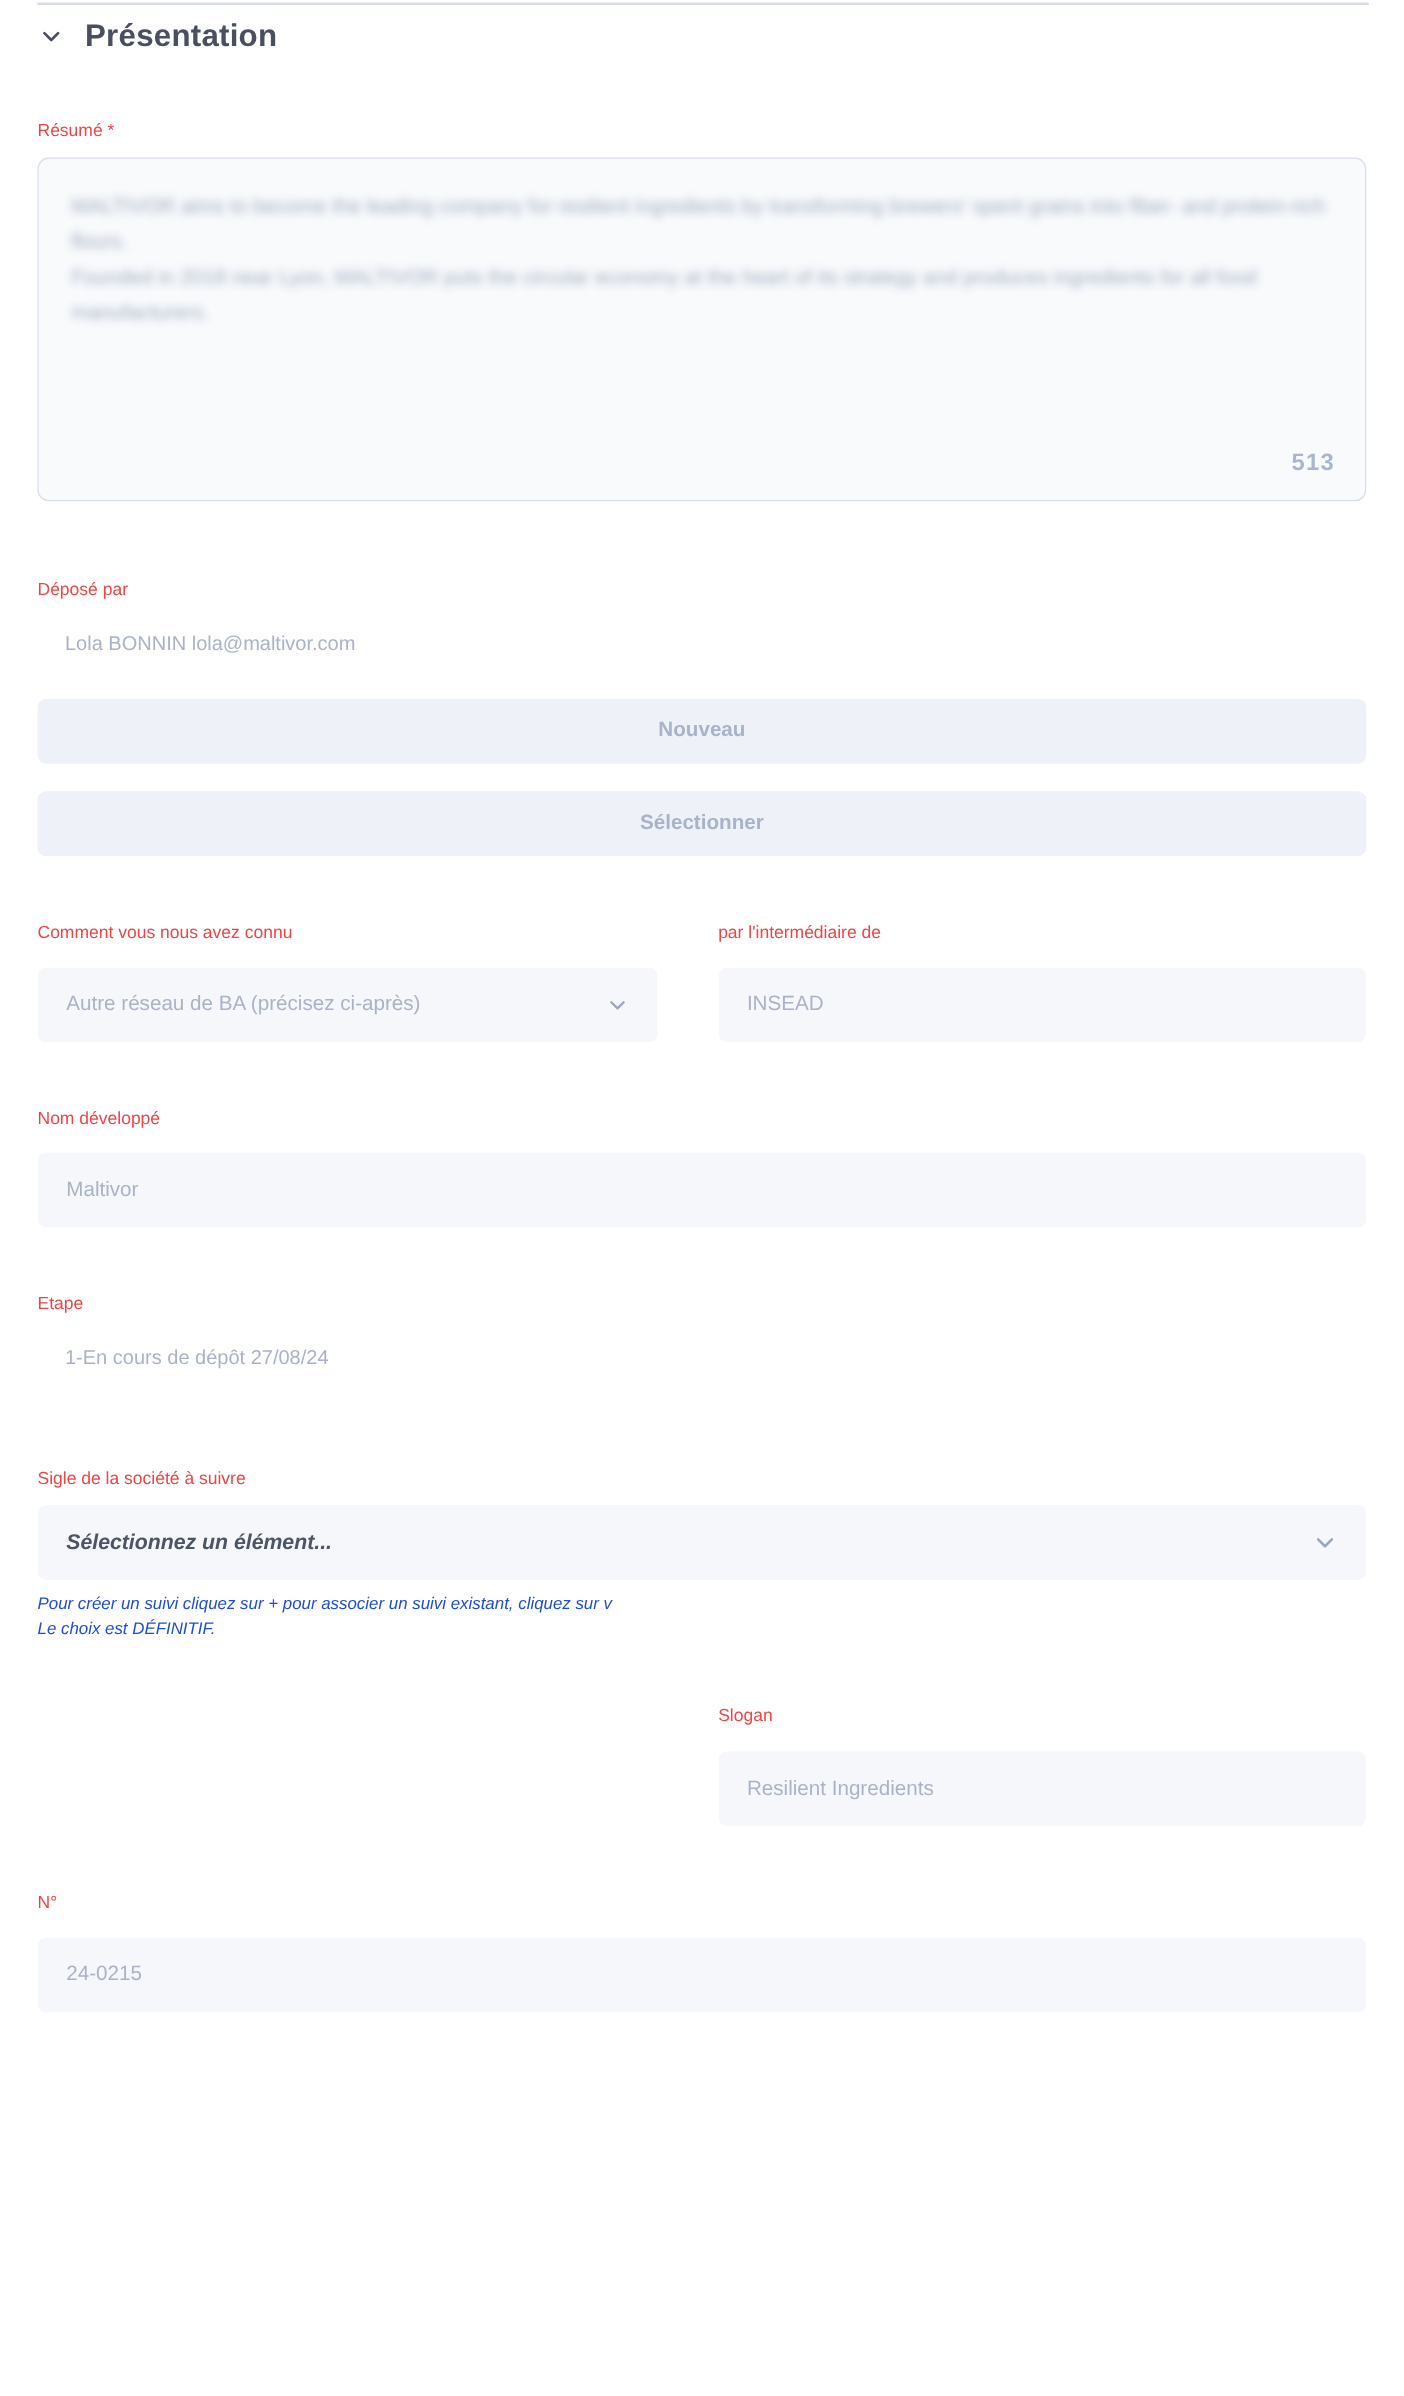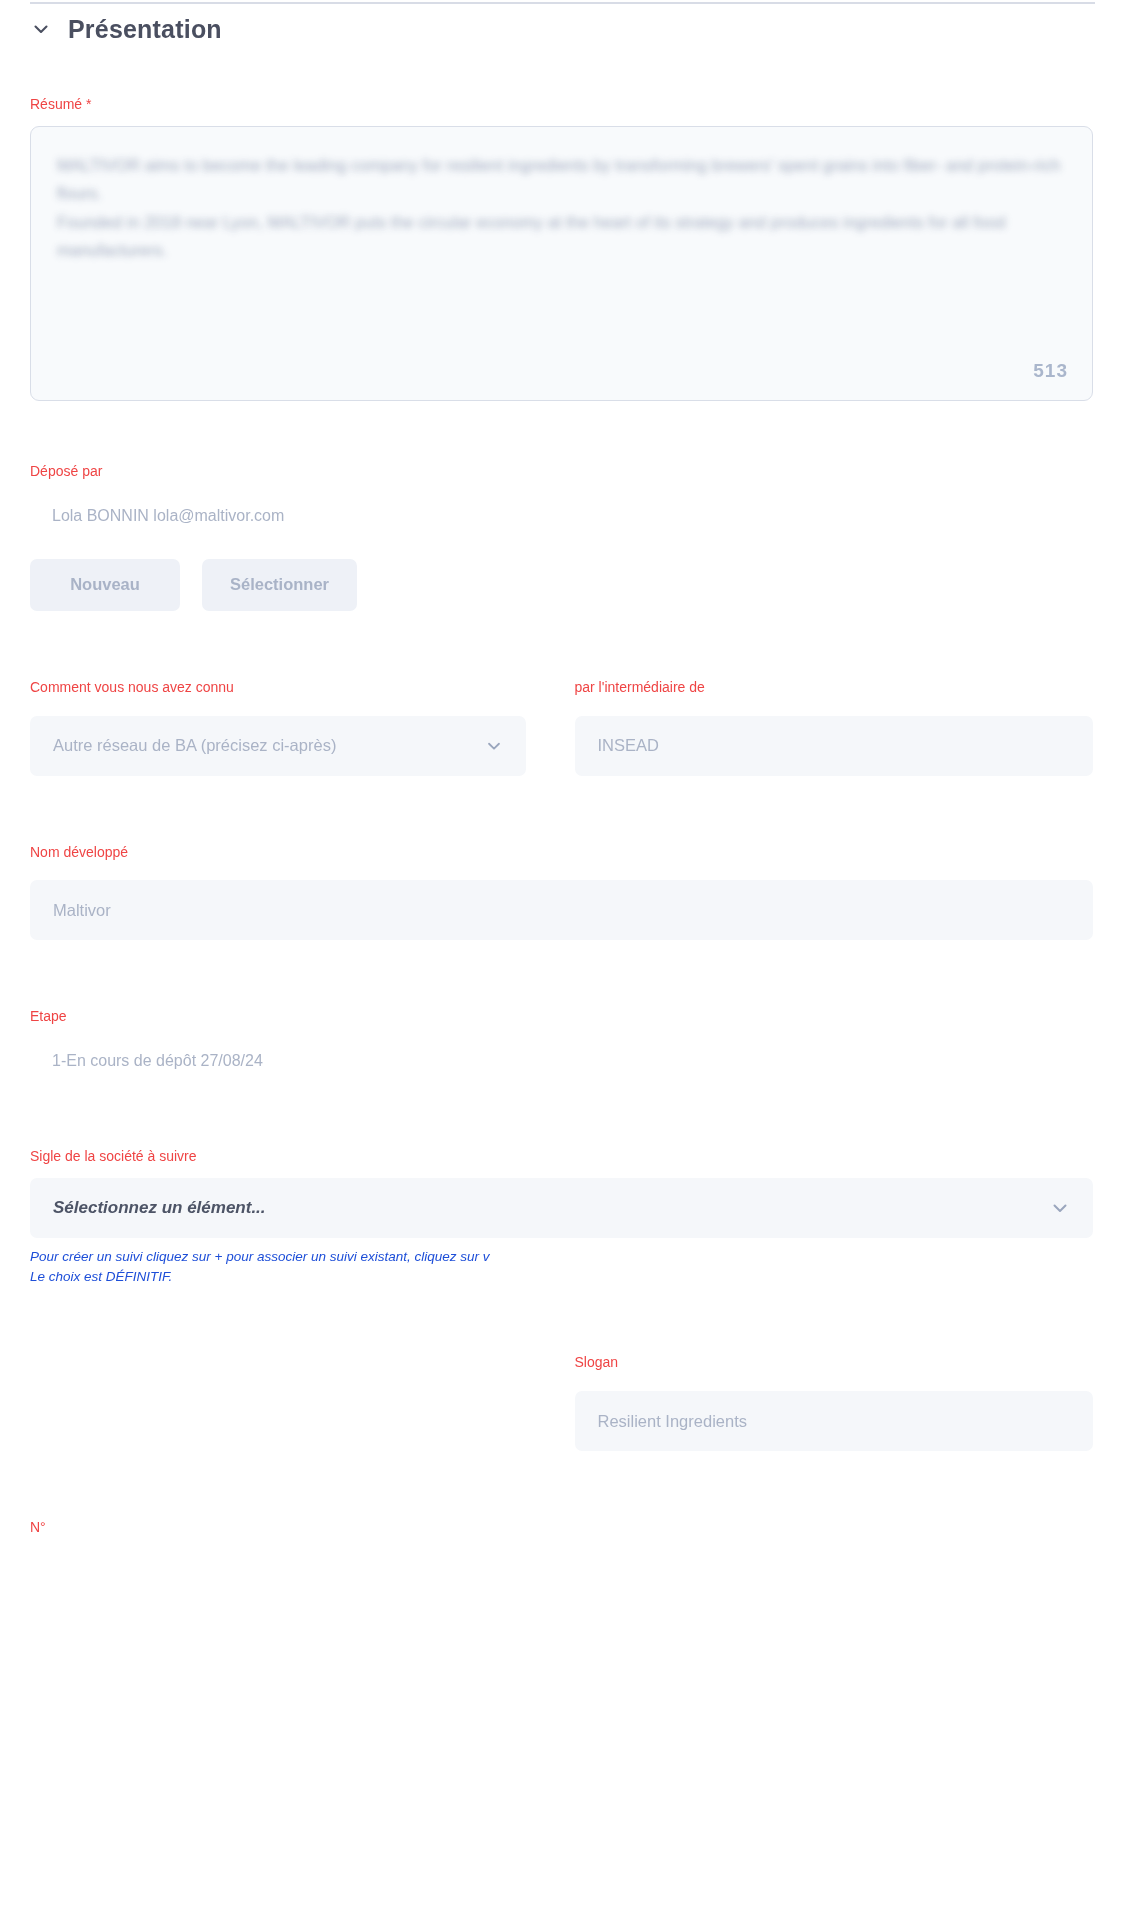--- a/index.html
+++ b/index.html
@@ -170,23 +170,23 @@
 
   .select-placeholder-strong {
     font-weight: bold;
     font-style: italic;
     color: #4d5466;
     font-size: 17px;
   }
   .mt-13 { margin-top: 13px; }
   .mt-20 { margin-top: 20px; }
   .mt-26 { margin-top: 26px; }
-  .mt-34 { margin-top: 34px; }
+  .mt-34 { margin-top: 34px; flex-direction: column; }
   .mt-44 { margin-top: 44px; }
-  .mt-52 { margin-top: 68px; }
+  .mt-52 { margin-top: 52px; }
   .mt-62 { margin-top: 62px; }
   .mt-78 { margin-top: 78px; }
 </style>
 </head>
 <body>
 
 <div class="page">
 
   <div class="top-divider"></div>
 
@@ -268,15 +268,18 @@
     <div class="col right">
       <div class="field-label">Slogan</div>
       <div class="input-box mt-20">
         <span>Resilient Ingredients</span>
       </div>
     </div>
   </div>
 
   <div class="mt-52">
     <div class="field-label">N°</div>
+    <div class="input-box mt-20">
+      <span>24-0215</span>
+    </div>
   </div>
 
 </div>
 
 </body></html>

